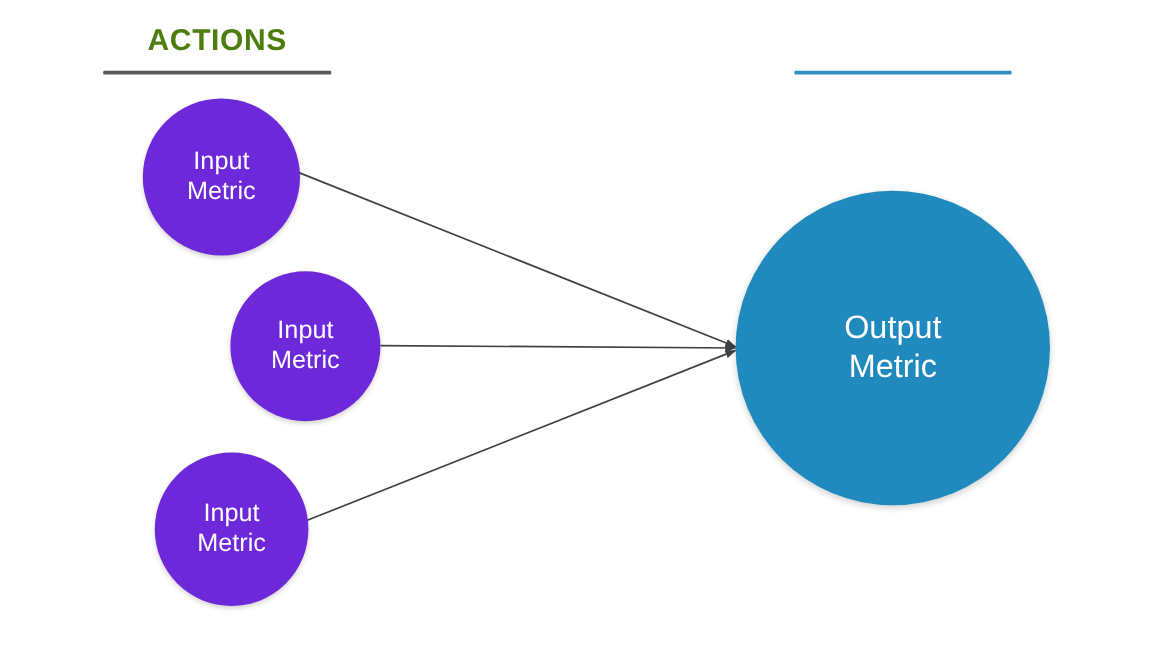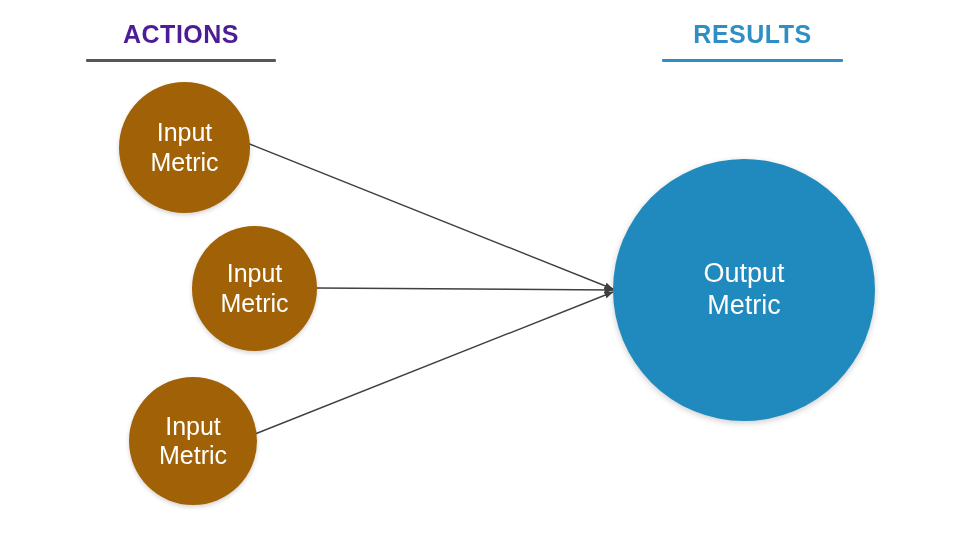--- a/index.html
+++ b/index.html
@@ -26,21 +26,21 @@
     font-weight: bold;
     font-size: 25px;
     letter-spacing: 0.5px;
     white-space: nowrap;
   }
   .heading-actions {
     left: 86px;
     top: 20px;
     width: 190px;
     text-align: center;
-    color: #4c1d95;
+    color: #4d7c0f;
   }
   .heading-results {
     left: 662px;
     top: 20px;
     width: 181px;
     text-align: center;
     color: #2e8fc4;
   }
   .heading-rule {
     position: absolute;
@@ -77,22 +77,22 @@
     display: flex;
     flex-direction: column;
     align-items: center;
     justify-content: center;
     color: #ffffff;
     text-align: center;
     line-height: 1.18;
     box-sizing: border-box;
   }
   .node-input {
-    background: #a16207;
-    font-size: 25px;
+    background: #6d28d9;
+    font-size: 21px;
     box-shadow: 0 2px 4px rgba(0,0,0,0.18);
   }
   .node-output {
     background: #2089be;
     font-size: 27px;
     box-shadow: 0 2px 6px rgba(0,0,0,0.20);
   }
   .node .line1,
   .node .line2 { display: block; }
 
@@ -102,21 +102,20 @@
   #output-1 { left: 613px; top: 159px; width: 262px; height: 262px; text-align: right; }
 </style>
 </head>
 <body>
 
 <div id="canvas">
 
   <div class="col-heading heading-actions">ACTIONS</div>
   <div class="heading-rule rule-actions"></div>
 
-  <div class="col-heading heading-results">RESULTS</div>
   <div class="heading-rule rule-results"></div>
 
   <svg id="connectors" viewBox="0 0 960 540">
     <defs>
       <marker id="arrowhead" markerWidth="9" markerHeight="7" refX="8.5" refY="3.5" orient="auto" markerUnits="userSpaceOnUse">
         <path d="M0,0 L9,3.5 L0,7 z" fill="#404040"></path>
       </marker>
     </defs>
     <line x1="247" y1="143" x2="613" y2="289" stroke="#404040" stroke-width="1.4" marker-end="url(#arrowhead)"></line>
     <line x1="317" y1="288" x2="613" y2="290" stroke="#404040" stroke-width="1.4" marker-end="url(#arrowhead)"></line>

